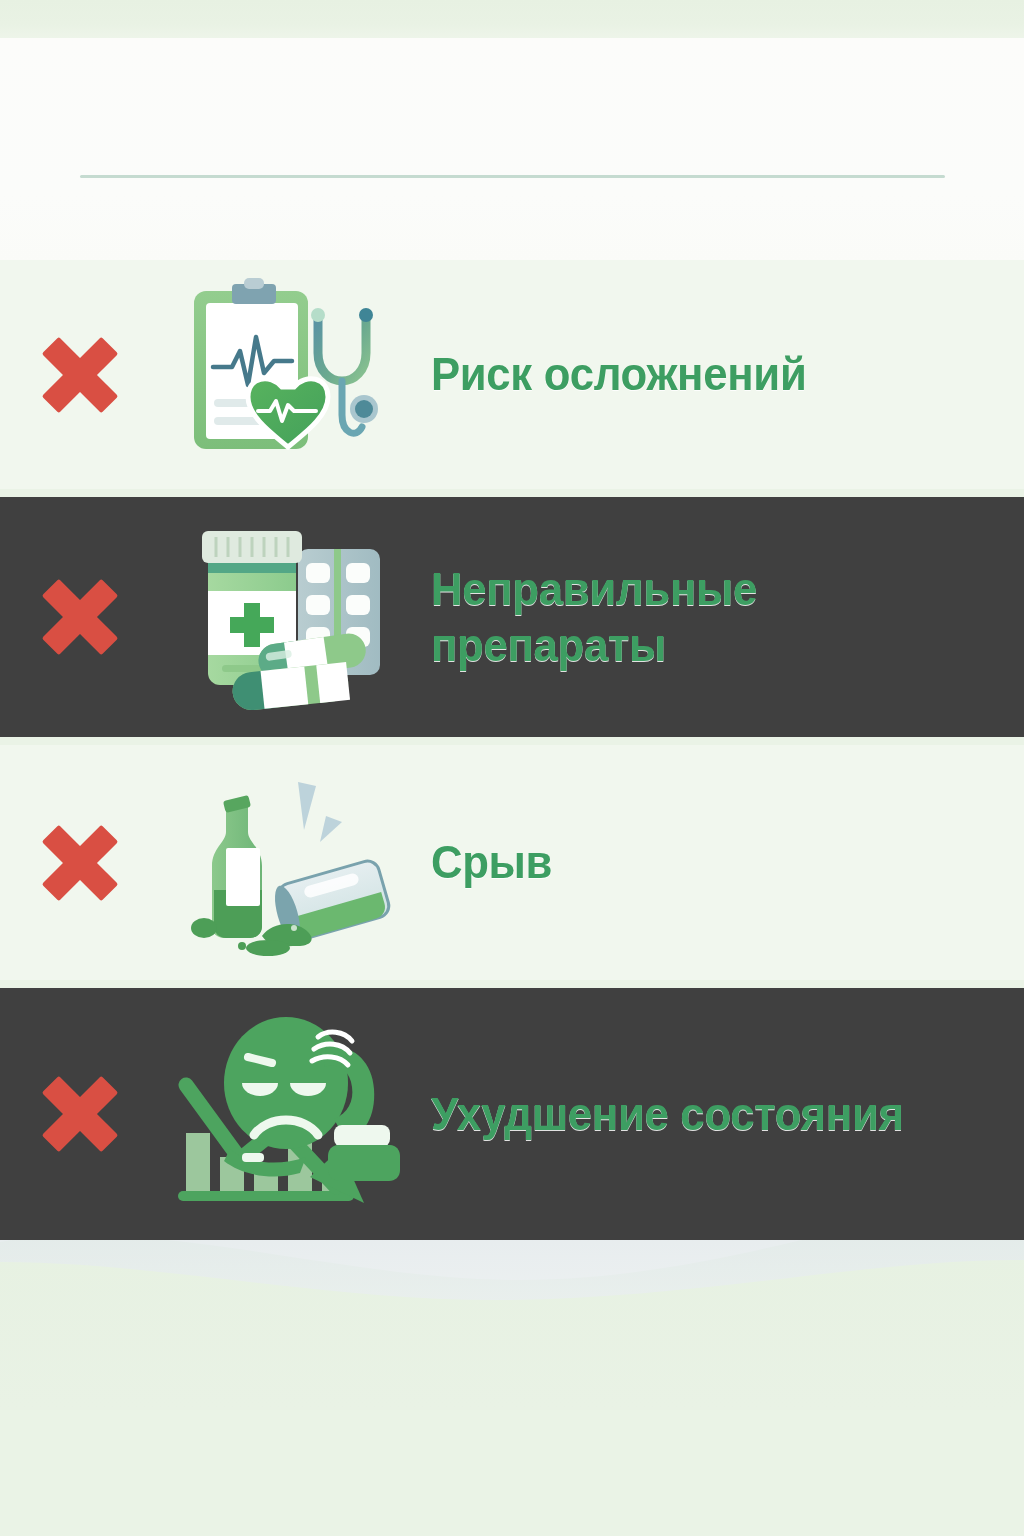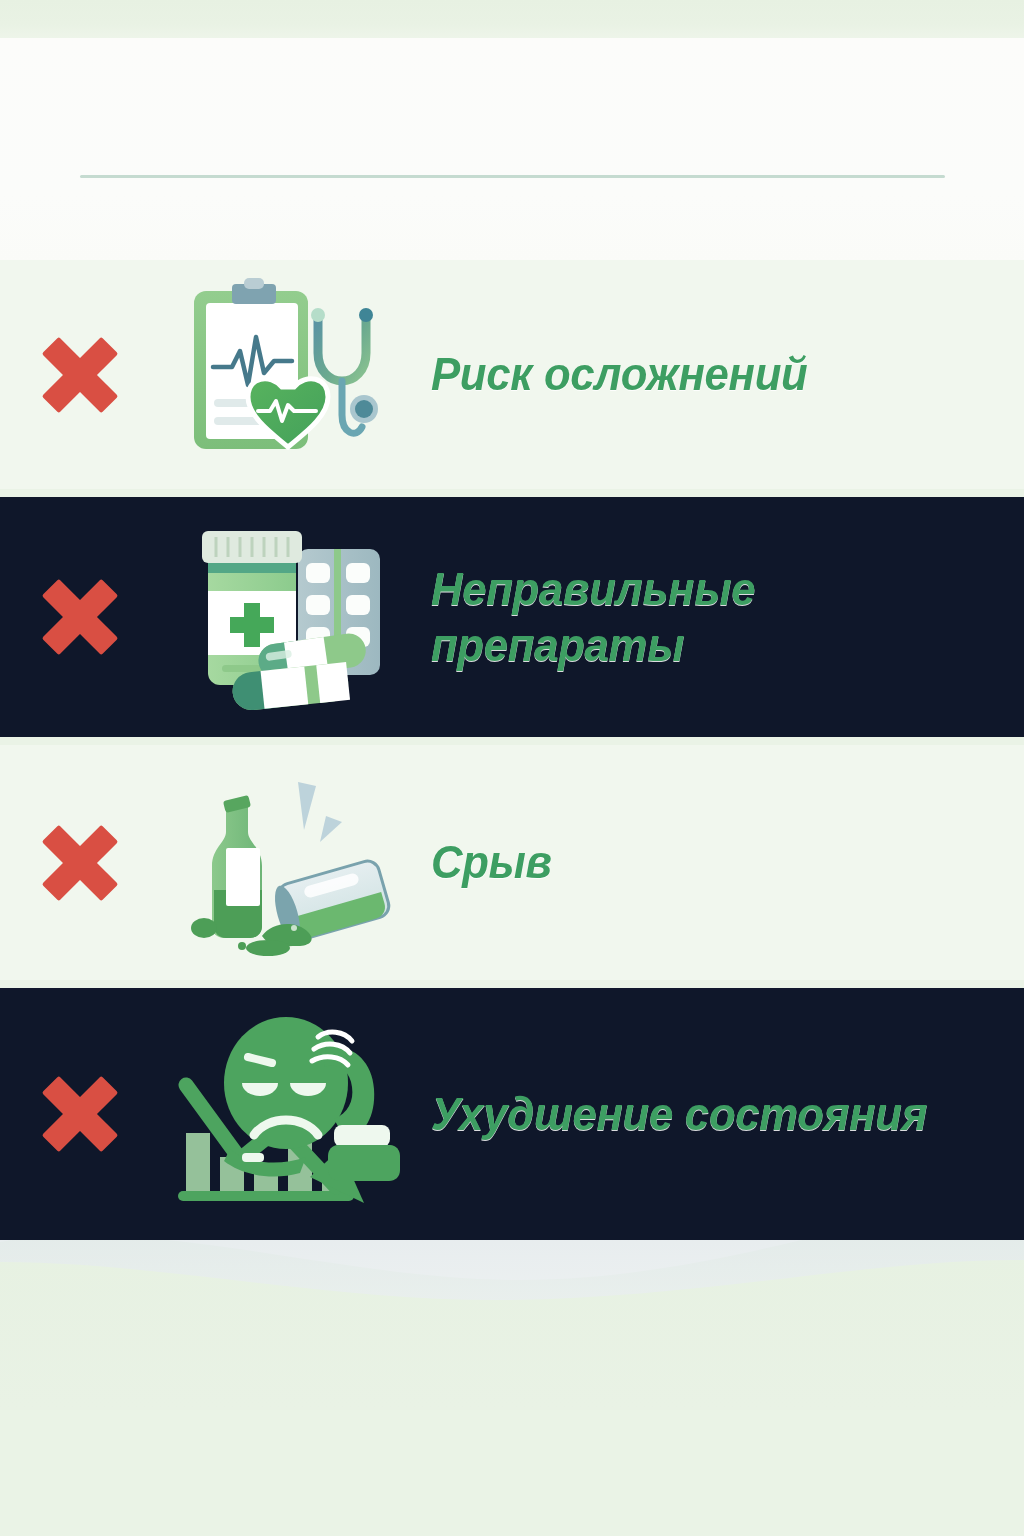--- a/index.html
+++ b/index.html
@@ -99,24 +99,23 @@
     width: 1024px;
   }
 
   .row {
     position: relative;
     width: 1024px;
     display: flex;
     align-items: center;
     box-sizing: border-box;
     margin-bottom: 8px;
-    font-style: italic;
   }
   .row.tint-green { background: #f1f7ee; }
-  .row.tint-gray  { background: #0f172a; }
+  .row.tint-gray  { background: #404040; }
 
   .row-h1 { height: 229px; }
   .row-h2 { height: 240px; }
   .row-h3 { height: 235px; }
   .row-h4 { height: 252px; }
 
   .cross-wrap {
     width: 160px;
     flex: 0 0 160px;
     display: flex;

